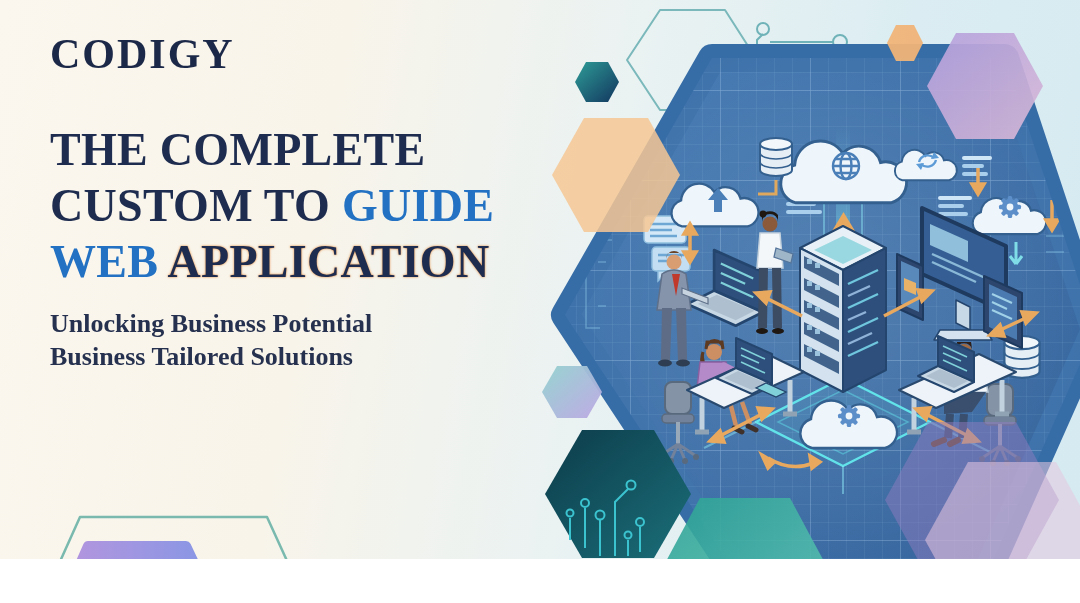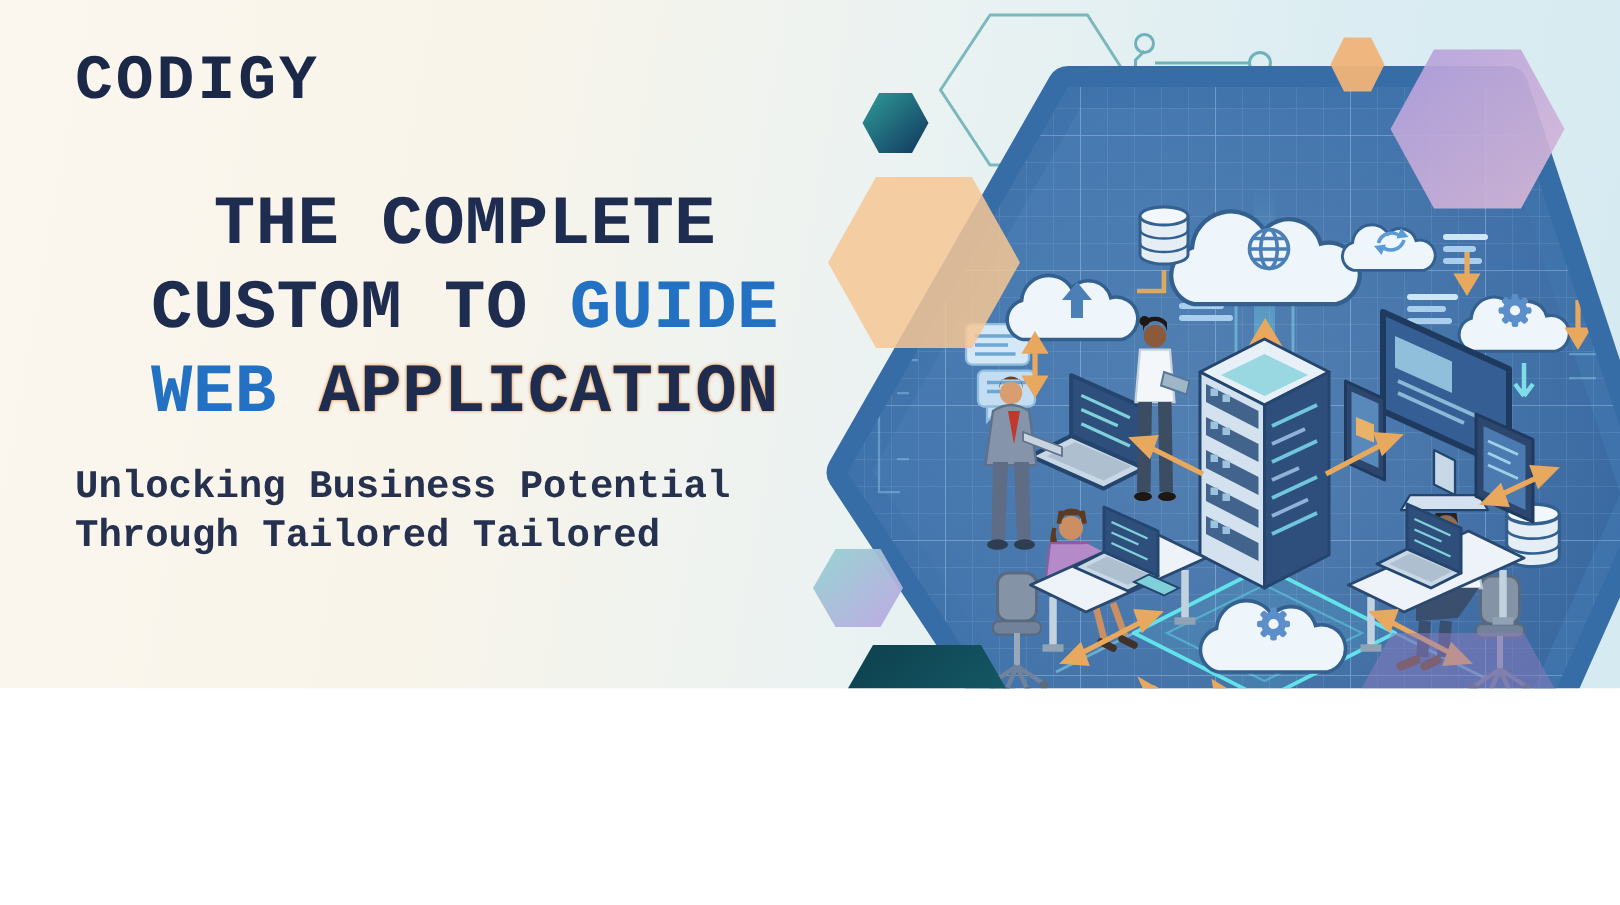--- a/index.html
+++ b/index.html
@@ -1,24 +1,24 @@
 <!DOCTYPE html>
 <html><head>
 <meta charset="utf-8">
 <style>
   html,body{margin:0;padding:0;}
   .canvas{
-    position:relative;width:1080px;height:459px;overflow:hidden;
+    position:relative;width:1080px;height:559px;overflow:hidden;
     background:linear-gradient(100deg,#fbf7ee 0%,#f8f4ea 30%,#eaf2f2 55%,#dbedf2 78%,#d5eaf1 100%);
-    font-family:Liberation Mono, monospace;
+    font-family:Liberation Serif, serif;
   }
   .hero-text{position:absolute;left:50px;top:30px;width:520px;z-index:5;}
   .logo{font-size:42px;font-weight:bold;letter-spacing:2px;color:#1c2847;}
   h1.headline{margin:44px 0 0 0;font-size:46px;line-height:1.22;font-weight:bold;
-    letter-spacing:.3px;color:#1e2c4f;text-align:center;}
+    letter-spacing:.3px;color:#1e2c4f;}
   h1 .blue{color:#2271c3;}
   h1 .outlined{text-shadow:0 0 1.5px #e9a567,0 0 2.5px #e9a567;}
   .subtitle{margin:18px 0 0 0;font-size:26px;line-height:1.25;font-weight:bold;color:#26314f;}
   svg.illus{position:absolute;left:0;top:0;z-index:1;}
 </style>
 </head>
 <body>
 
 <div class="canvas">
 
@@ -375,17 +375,17 @@
 
   <div class="hero-text">
     <div class="logo">CODIGY</div>
     <h1 class="headline">
       <span>THE COMPLETE</span><br>
       <span>CUSTOM TO </span><span class="blue">GUIDE</span><br>
       <span class="blue">WEB</span><span class="outlined"> APPLICATION</span><br>
     </h1>
     <p class="subtitle">
       <span>Unlocking Business Potential</span><br>
-      <span>Through Tailored Tailored</span>
+      <span>Business Tailored Solutions</span>
     </p>
   </div>
 
 </div>
 
 </body></html>

